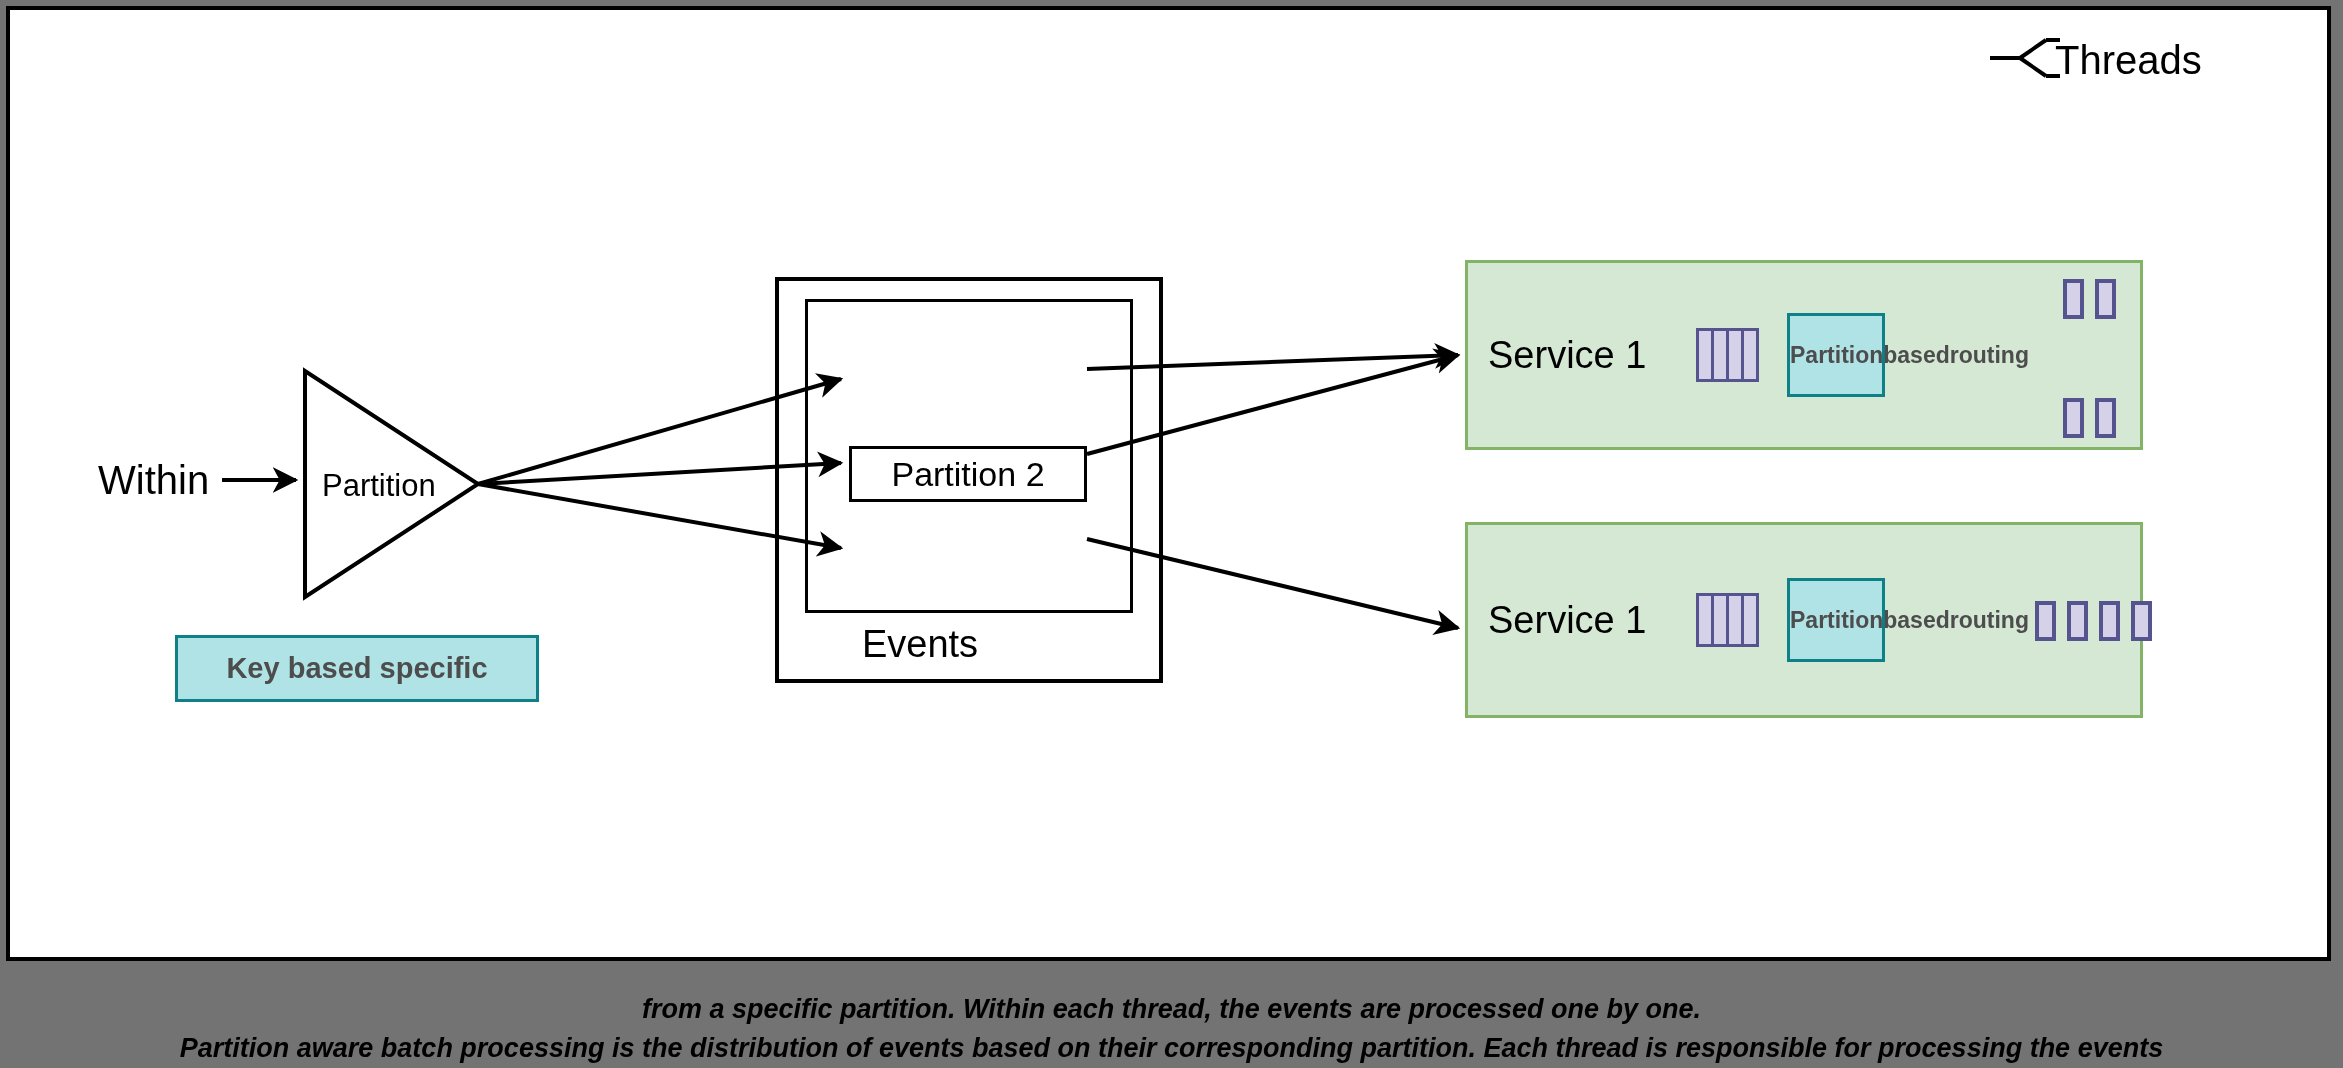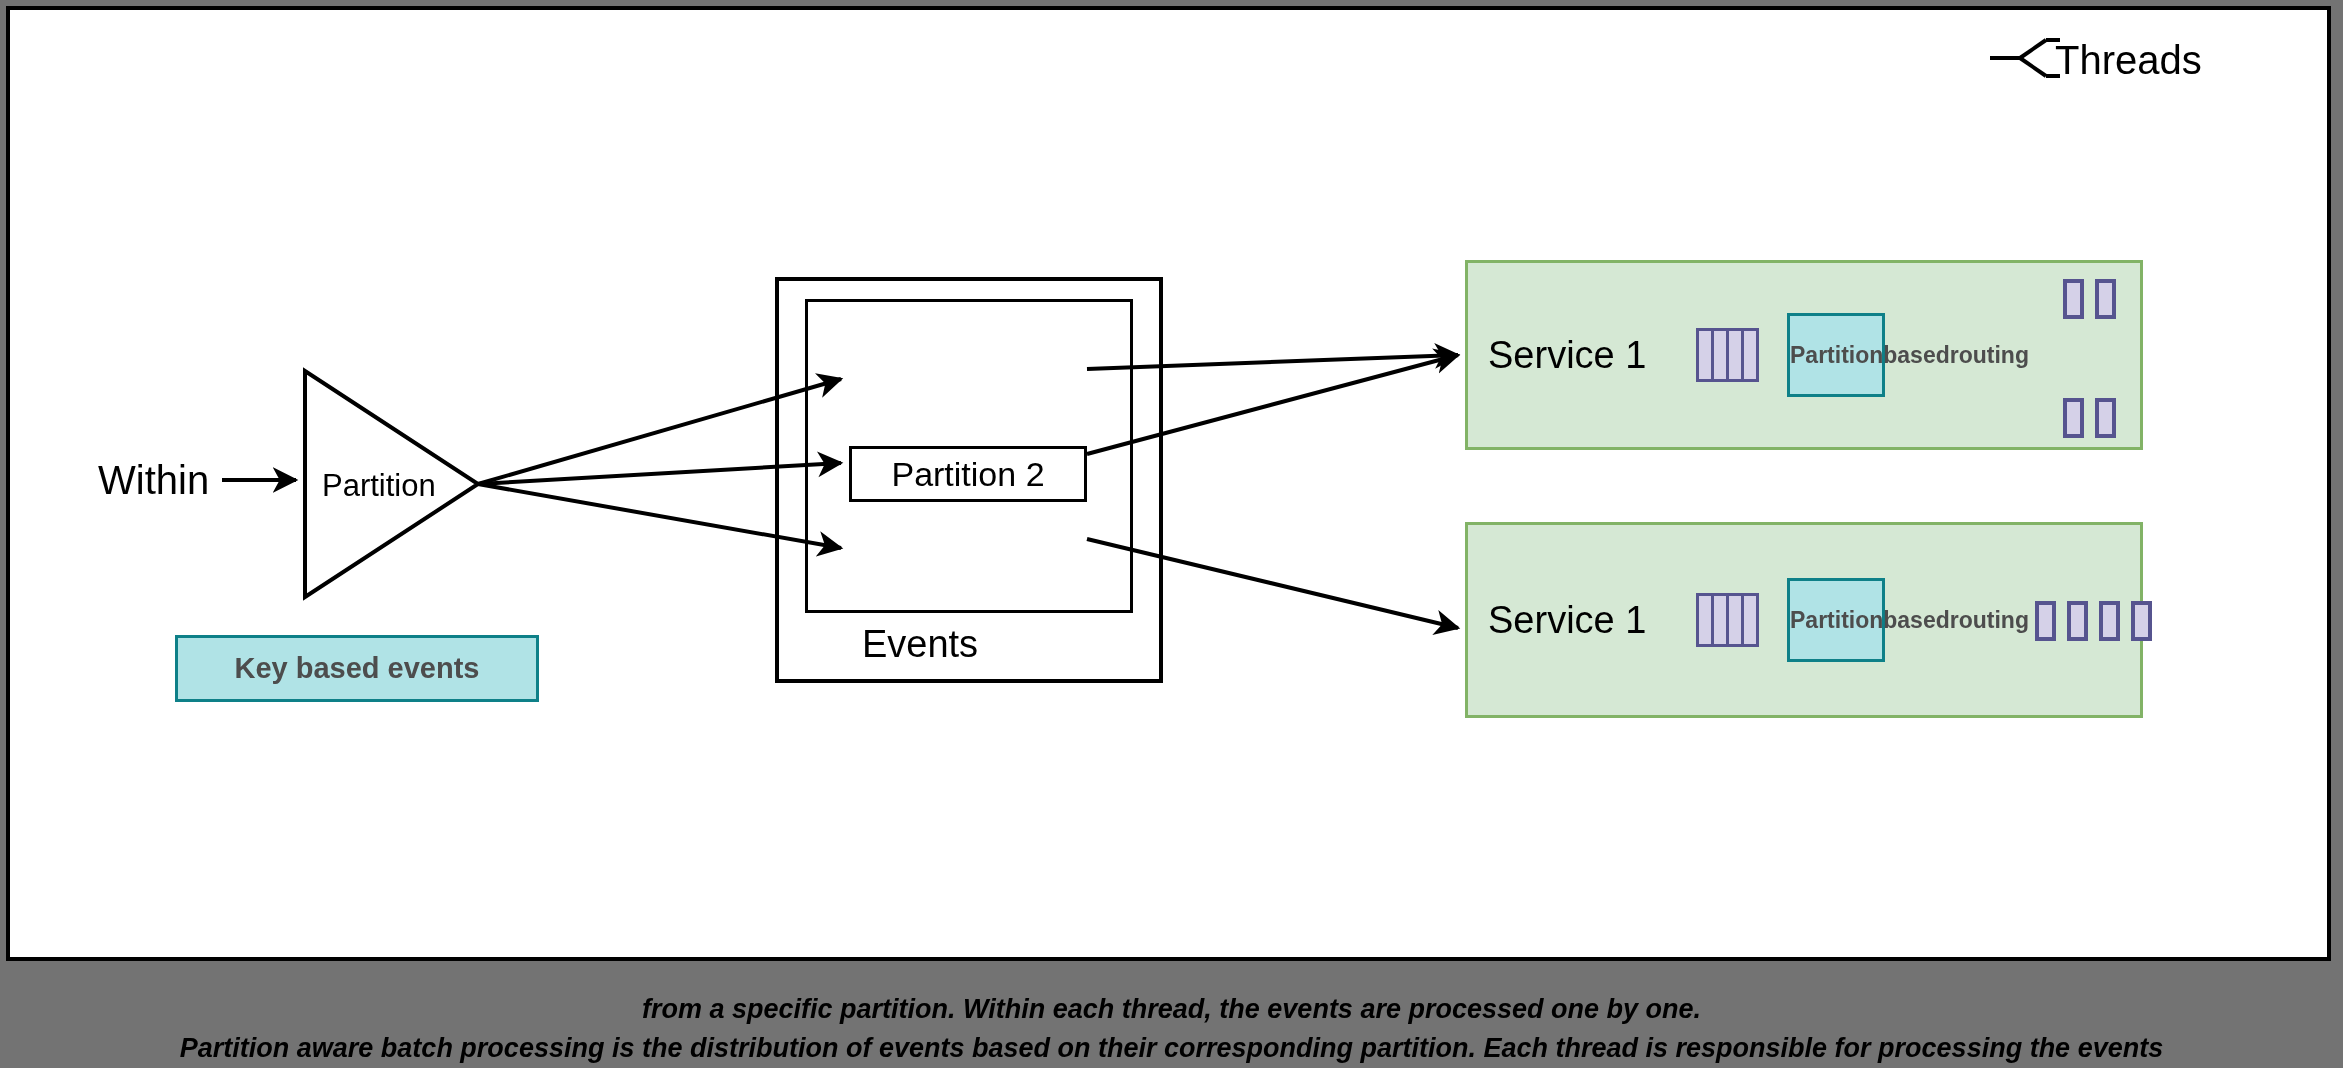--- a/index.html
+++ b/index.html
@@ -256,21 +256,21 @@
 
     <path d="M 1886 620 L 2032 620" stroke="#000000" stroke-width="5" fill="none"></path>
   </svg>
 
   <div class="lbl" id="threads-label">Threads</div>
 
   <div class="lbl" id="events-label">Within</div>
 
   <div class="lbl" id="producer-label">Partition</div>
 
-  <div id="key-based-routing-box">Key based events</div>
+  <div id="key-based-routing-box">Key based specific</div>
 
   <div id="topic-outer"></div>
   <div id="topic-inner"></div>
 
   <div class="partition-box" id="partition-box-2">Partition 2</div>
 
   <div class="lbl" id="topic-label">Events</div>
 
   <div class="service-box" id="service-box-1">
 

